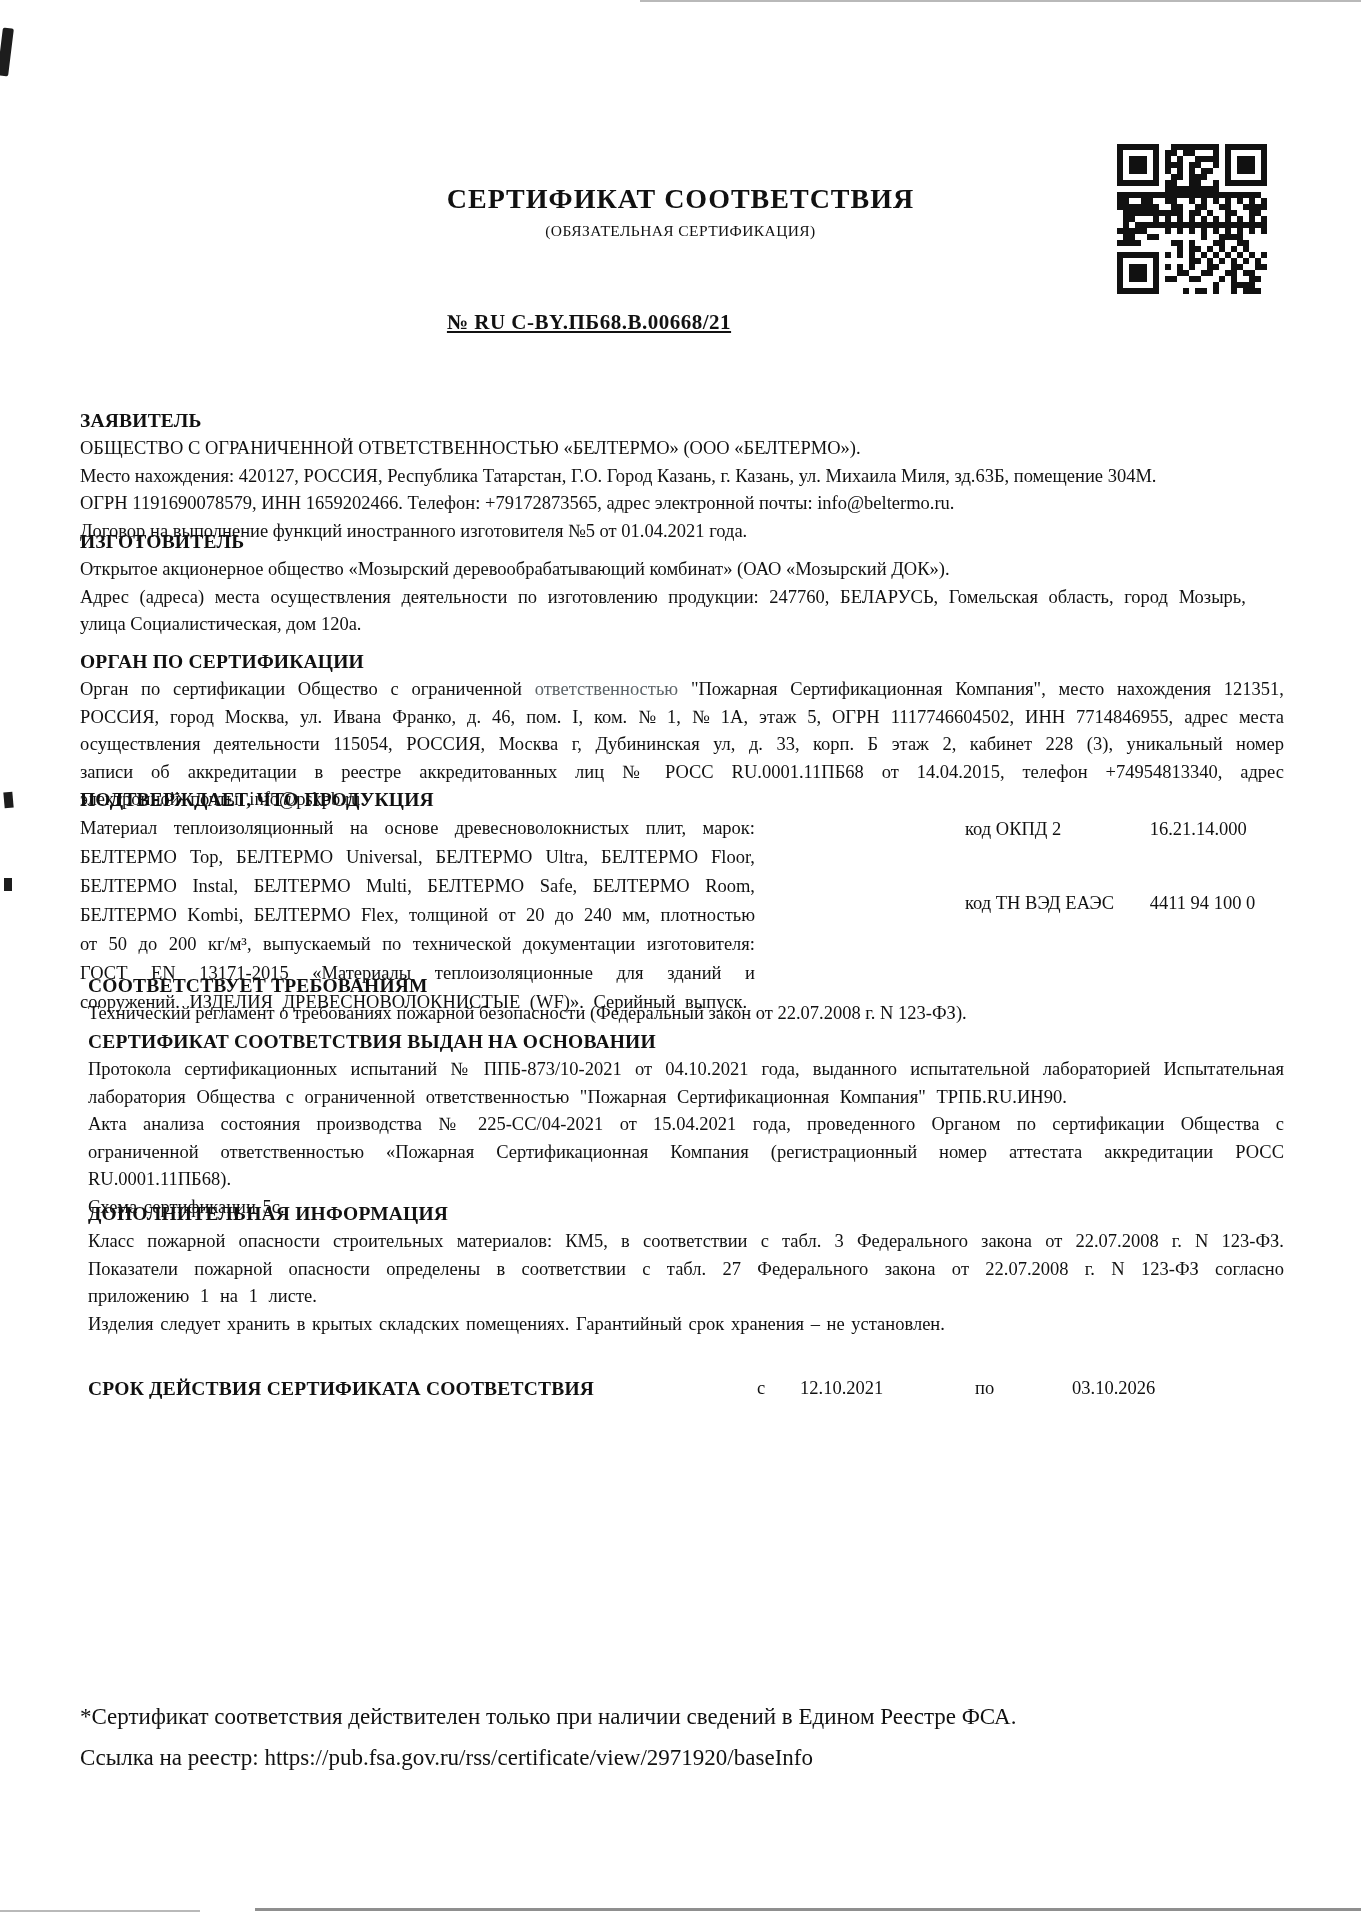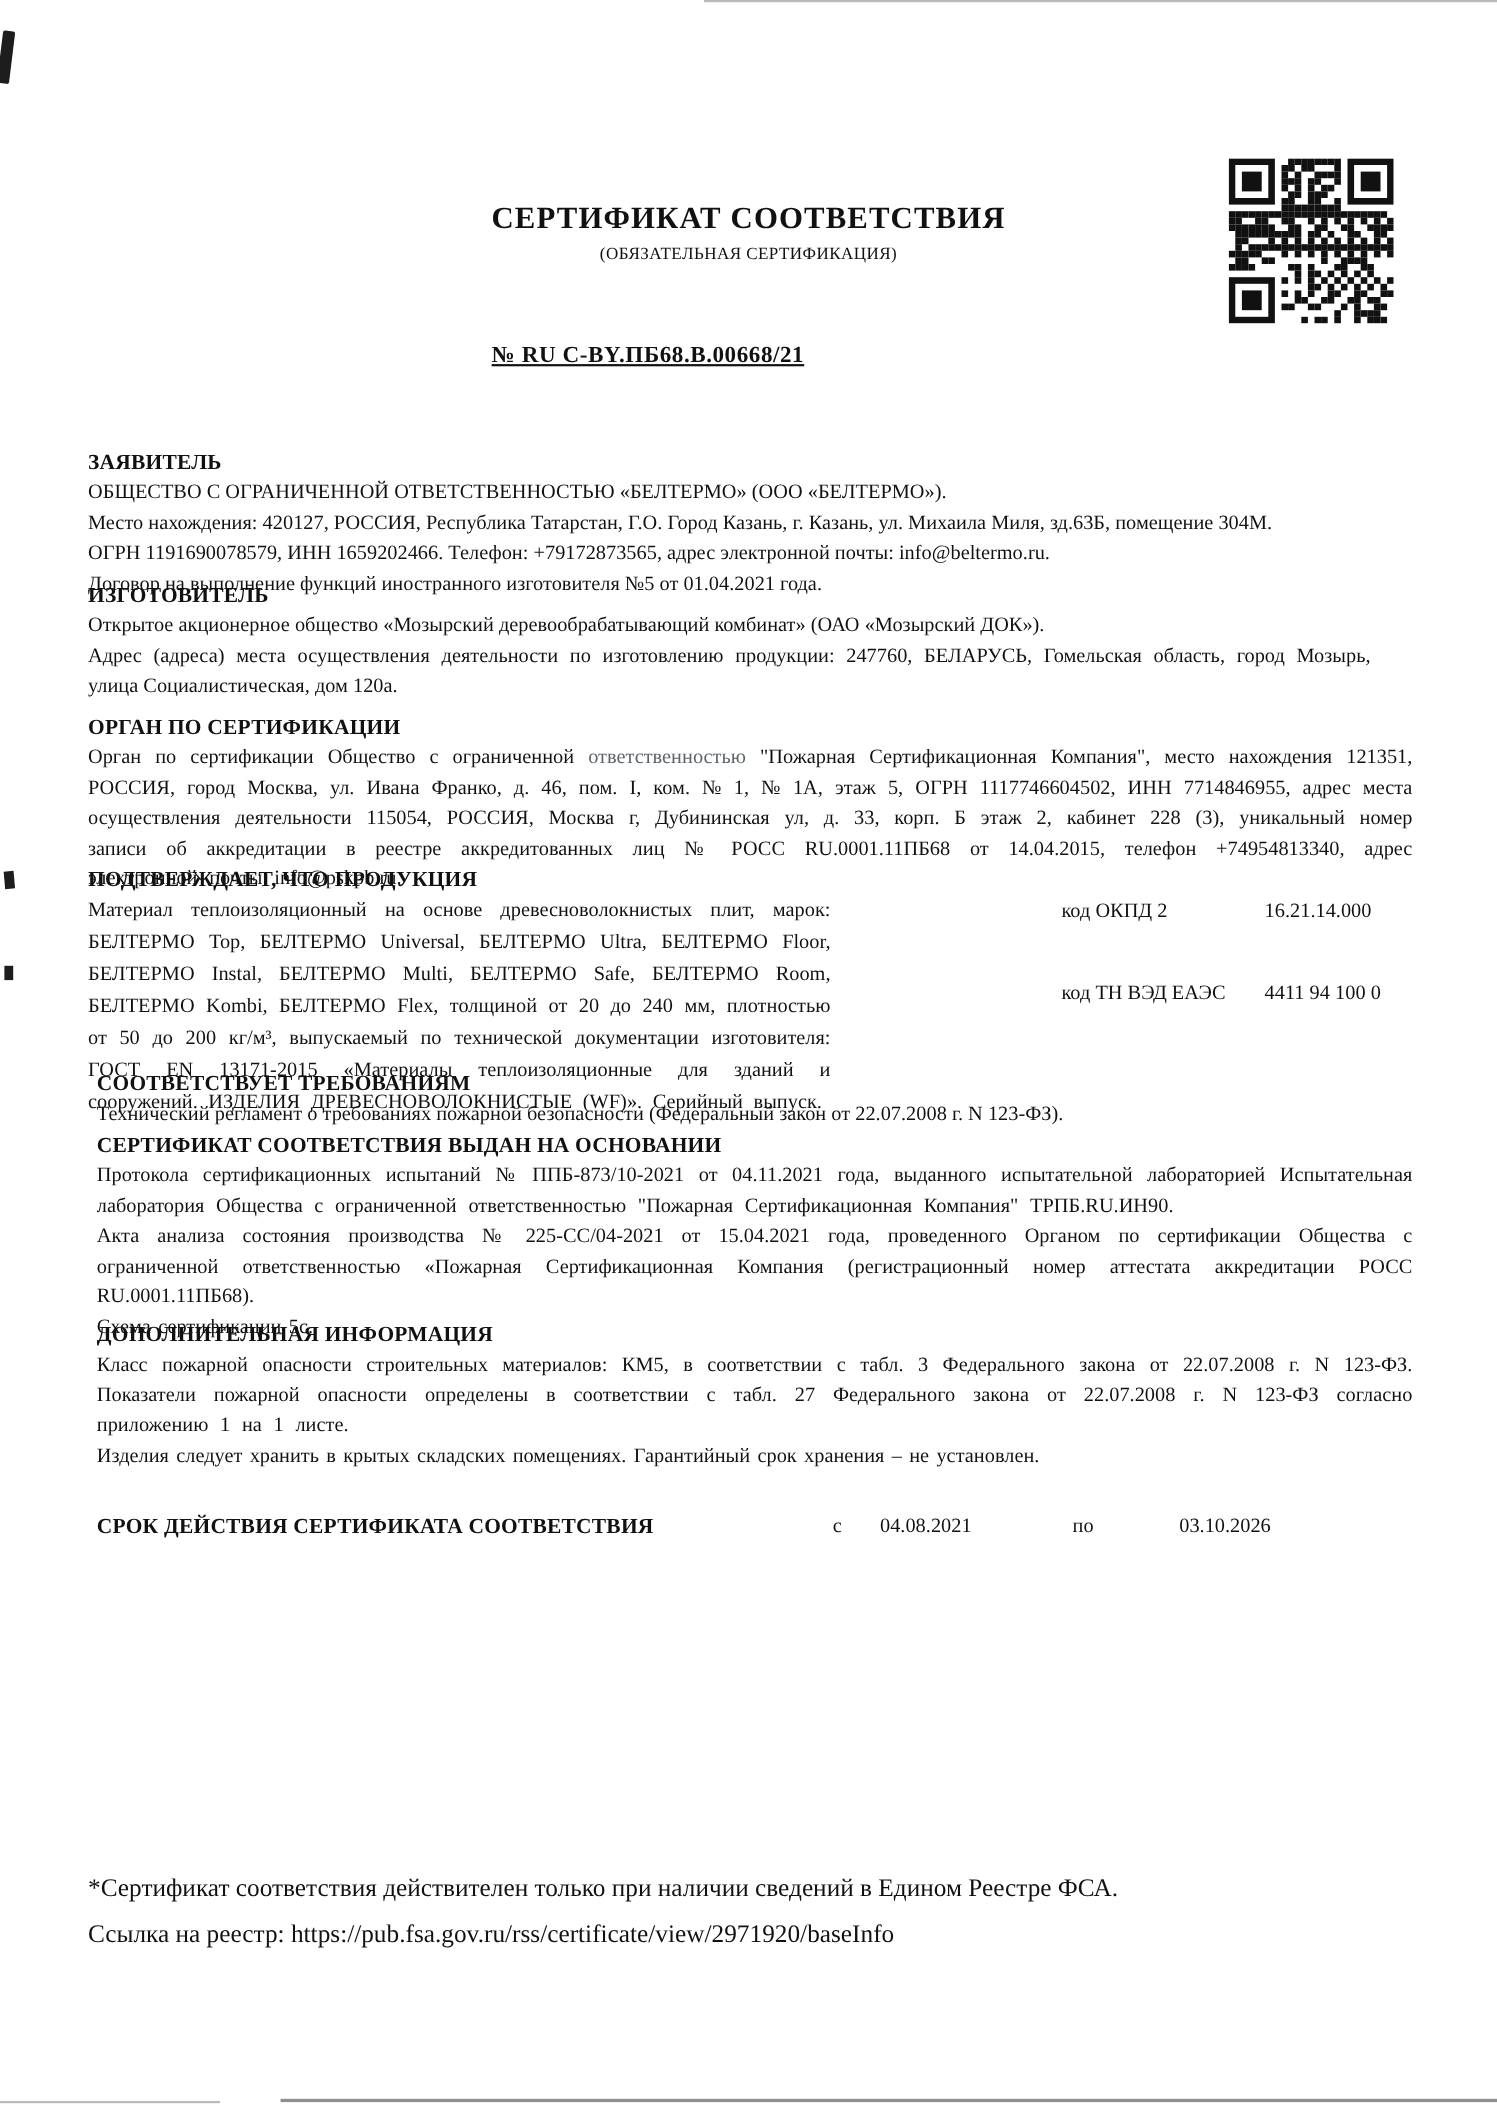--- a/index.html
+++ b/index.html
@@ -351,35 +351,35 @@
     </div>
   </div>
 
   <div class="sec" style="top:972px;left:88px;width:1196px">
     <div class="h">СООТВЕТСТВУЕТ ТРЕБОВАНИЯМ</div>
     <div class="ln">Технический регламент о требованиях пожарной безопасности (Федеральный закон от 22.07.2008 г. N 123-ФЗ).</div>
   </div>
 
   <div class="sec" style="top:1028px;left:88px;width:1196px">
     <div class="h">СЕРТИФИКАТ СООТВЕТСТВИЯ ВЫДАН НА ОСНОВАНИИ</div>
-    <p class="just wide">Протокола сертификационных испытаний № ППБ-873/10-2021 от 04.11.2021 года, выданного испытательной лабораторией Испытательная лаборатория Общества с ограниченной ответственностью "Пожарная Сертификационная Компания" ТРПБ.RU.ИН90.</p>
+    <p class="just wide">Протокола сертификационных испытаний № ППБ-873/10-2021 от 04.10.2021 года, выданного испытательной лабораторией Испытательная лаборатория Общества с ограниченной ответственностью "Пожарная Сертификационная Компания" ТРПБ.RU.ИН90.</p>
     <p class="just wide">Акта анализа состояния производства № 225-СС/04-2021 от 15.04.2021 года, проведенного Органом по сертификации Общества с ограниченной ответственностью «Пожарная Сертификационная Компания (регистрационный номер аттестата аккредитации РОСС RU.0001.11ПБ68).</p>
     <p class="just">Схема сертификации 5с.</p>
   </div>
 
   <div class="sec" style="top:1200px;left:88px;width:1196px">
     <div class="h">ДОПОЛНИТЕЛЬНАЯ ИНФОРМАЦИЯ</div>
     <p class="just wide">Класс пожарной опасности строительных материалов: КМ5, в соответствии с табл. 3 Федерального закона от 22.07.2008 г. N 123-ФЗ. Показатели пожарной опасности определены в соответствии с табл. 27 Федерального закона от 22.07.2008 г. N 123-ФЗ согласно приложению 1 на 1 листе.</p>
     <p class="just">Изделия следует хранить в крытых складских помещениях. Гарантийный срок хранения – не установлен.</p>
   </div>
 
   <div class="validity">
     <span class="vh">СРОК ДЕЙСТВИЯ СЕРТИФИКАТА СООТВЕТСТВИЯ</span>
     <span style="left:757px">с</span>
-    <span style="left:800px">04.08.2021</span>
+    <span style="left:800px">12.10.2021</span>
     <span style="left:975px">по</span>
     <span style="left:1072px">03.10.2026</span>
   </div>
 
   <div class="signing">
 
     
     
 
     

